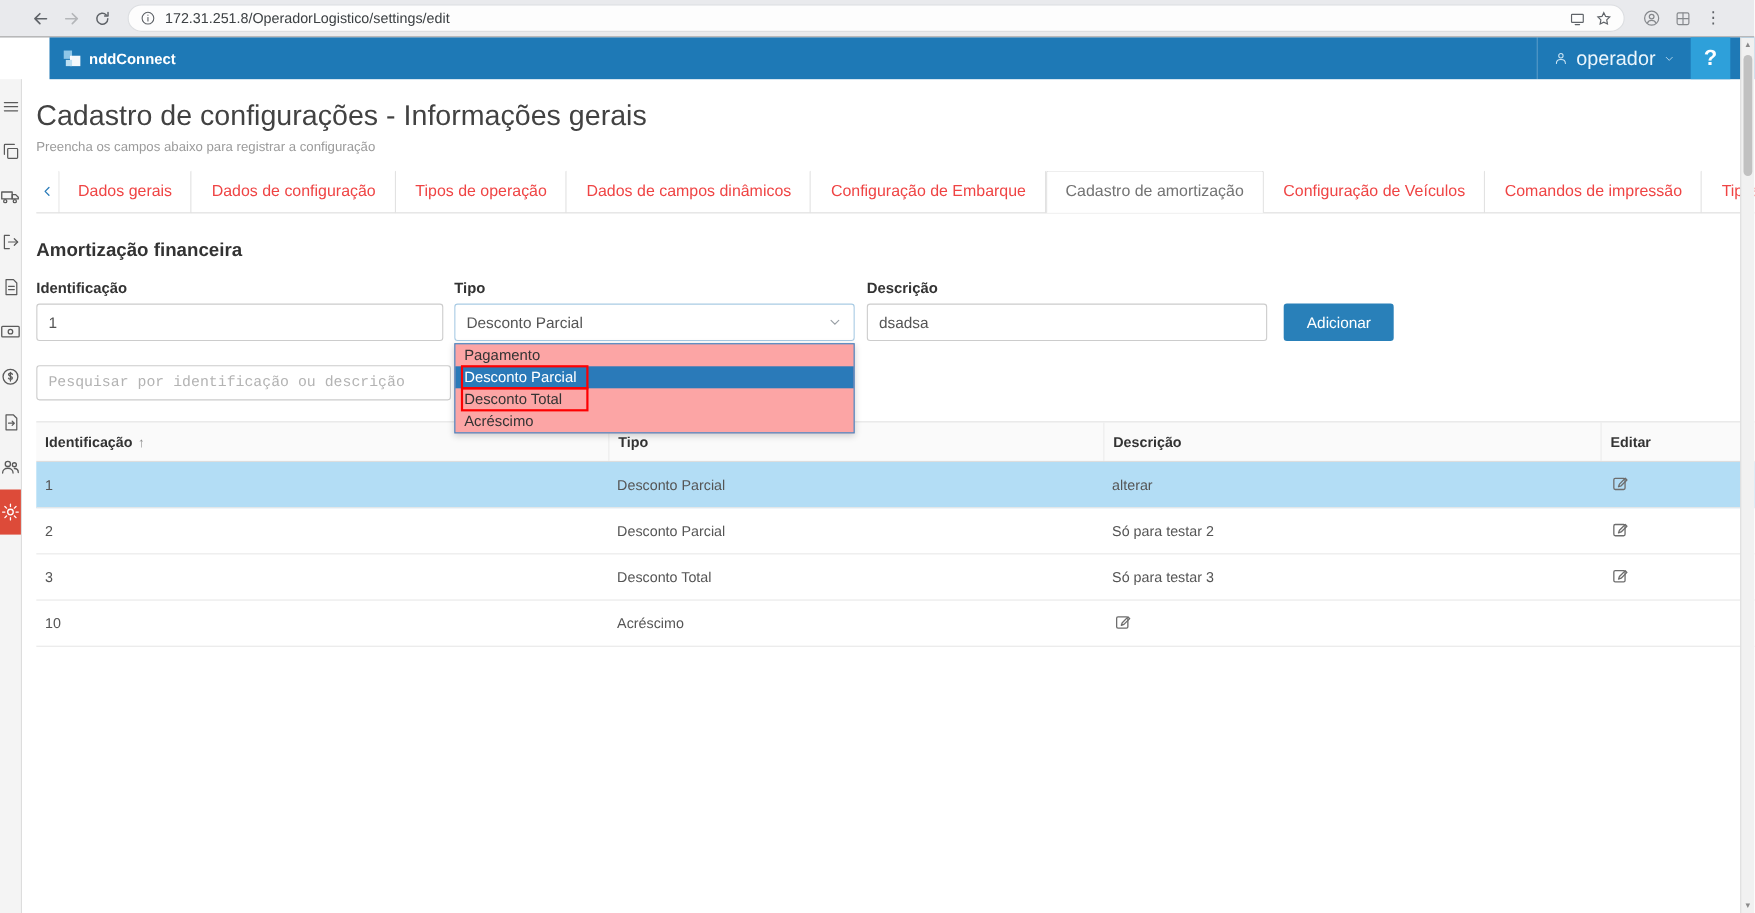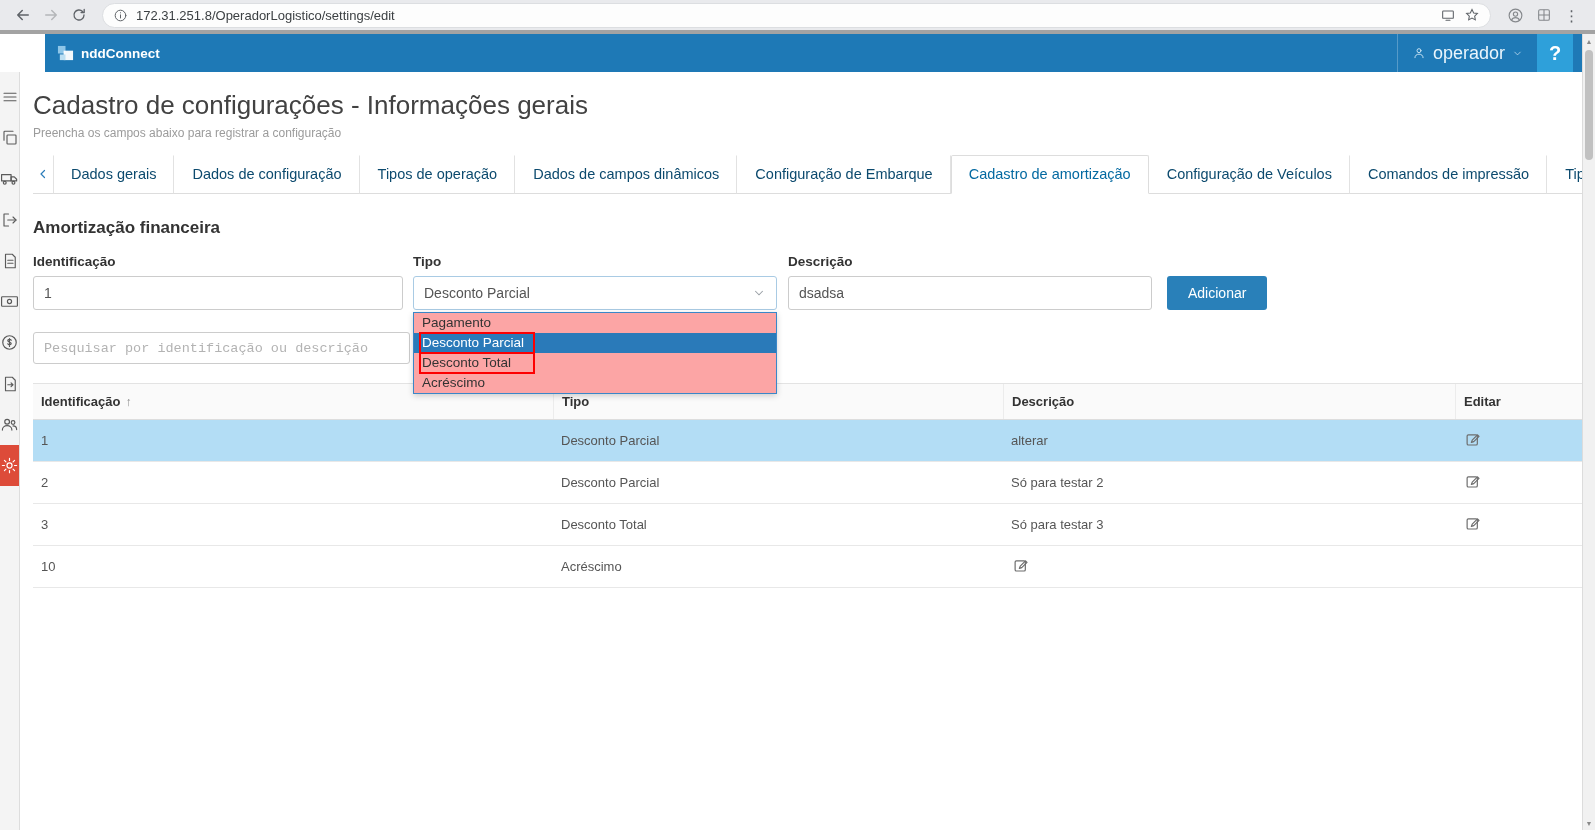--- a/index.html
+++ b/index.html
@@ -1,20 +1,20 @@
 <!DOCTYPE html>
 <html><head>
 <meta charset="utf-8">
 <style>
   * { box-sizing: border-box; margin: 0; padding: 0; }
   html,body { width:1595px; height:830px; }
   body { overflow:hidden; font-family:"Liberation Sans", sans-serif; background:#fff; position:relative; }
 
   
-  .browser-bar { height:34px; background:#e9eaed; border-bottom:4px solid #a3a3a3; display:flex; align-items:center; padding:0 10px; gap:2px; }
+  .browser-bar { height:34px; background:#e9eaed; border-bottom:1px solid #a3a3a3; display:flex; align-items:center; padding:0 24px; gap:2px; }
   .nav-btn { width:26px; height:26px; display:flex; align-items:center; justify-content:center; border-radius:50%; cursor:pointer; }
   .nav-btn svg { stroke:#5f6368; fill:none; stroke-width:2; stroke-linecap:round; stroke-linejoin:round; }
   .nav-btn.disabled svg { stroke:#b4b6b9; }
   .url-box { flex:1; height:25px; background:#fdfdfd; border:1px solid #dcdee1; border-radius:13px; display:flex; align-items:center; padding:0 10px; margin:0 8px; gap:8px; }
   .url-box svg { stroke:#5f6368; fill:none; stroke-width:1.6; stroke-linecap:round; }
   .url-text { font-size:13px; color:#3c4043; flex:1; }
   .chrome-right { display:flex; align-items:center; gap:12px; padding:0 6px; }
   .chrome-right svg { stroke:#85888c; fill:none; stroke-width:1.6; }
   .kebab { font-size:15px; color:#5f6368; line-height:1; cursor:pointer; }
 
@@ -37,23 +37,23 @@
 
   .main { flex:1; padding:14px 46px 0 13px; position:relative; }
   .page-title { font-size:26px; color:#424242; font-weight:400; margin-top:4px; }
   .page-subtitle { font-size:12px; color:#9b9b9b; margin-top:5px; }
 
   
   .tabs-row { margin-top:15px; margin-right:-34px; border-bottom:1px solid #ddd; display:flex; align-items:stretch; position:relative; }
   .tab-chevron { width:20px; display:flex; align-items:center; justify-content:center; cursor:pointer; }
   .tab-chevron svg { stroke:#2b7cb9; fill:none; stroke-width:2.4; stroke-linecap:round; stroke-linejoin:round; }
   .tabs-strip { display:flex; margin-bottom:-1px; overflow:hidden; flex:1; white-space:nowrap; }
-  .tab { padding:10px 17px 11px; font-size:14.5px; color:#0c4a6e; white-space:nowrap; border:1px solid transparent; border-right:1px solid #e2e2e2; cursor:pointer; }
+  .tab { padding:10px 17px 11px; font-size:14.5px; color:#ef4444; white-space:nowrap; border:1px solid transparent; border-right:1px solid #e2e2e2; cursor:pointer; }
   .tab:first-child { border-left:1px solid #e2e2e2; }
-  .tab.active { background:#fff; border:1px solid #ddd; border-bottom-color:#fff; border-radius:2px 2px 0 0; color:#0369a1; }
+  .tab.active { background:#fff; border:1px solid #ddd; border-bottom-color:#fff; border-radius:2px 2px 0 0; color:#737373; }
 
   .section-title { margin-top:24px; font-size:17px; font-weight:bold; color:#333; }
 
   
   .form-row { margin-top:16px; display:flex; align-items:flex-end; }
   .field { display:flex; flex-direction:column; }
   .field label { font-size:13.5px; font-weight:bold; color:#333; margin-bottom:7px; }
   .text-input { height:34px; border:1px solid #ccc; border-radius:3px; font-size:14px; color:#555; padding:0 10px; font-family:inherit; outline:none; background:#fff; }
   .f-id { width:370px; margin-right:10px; }
   .f-tipo { width:364px; margin-right:11px; }

